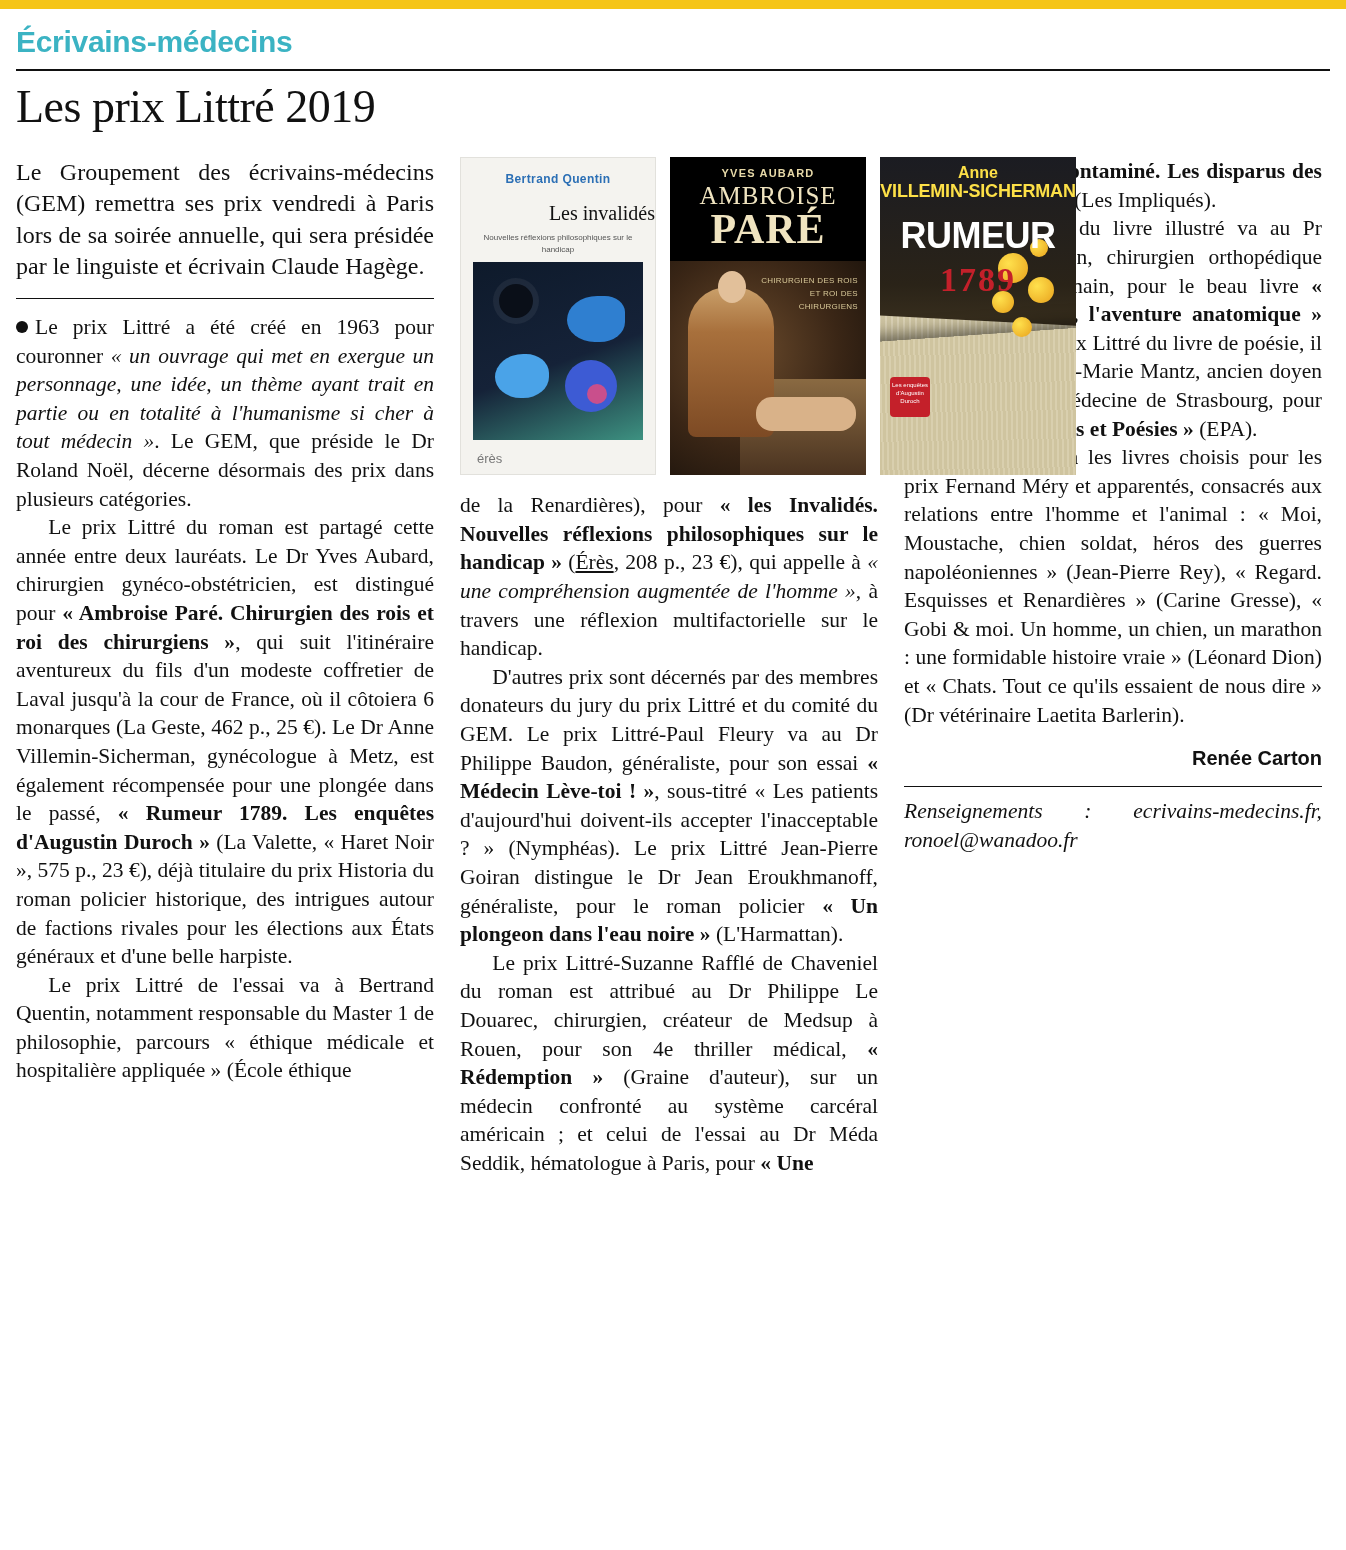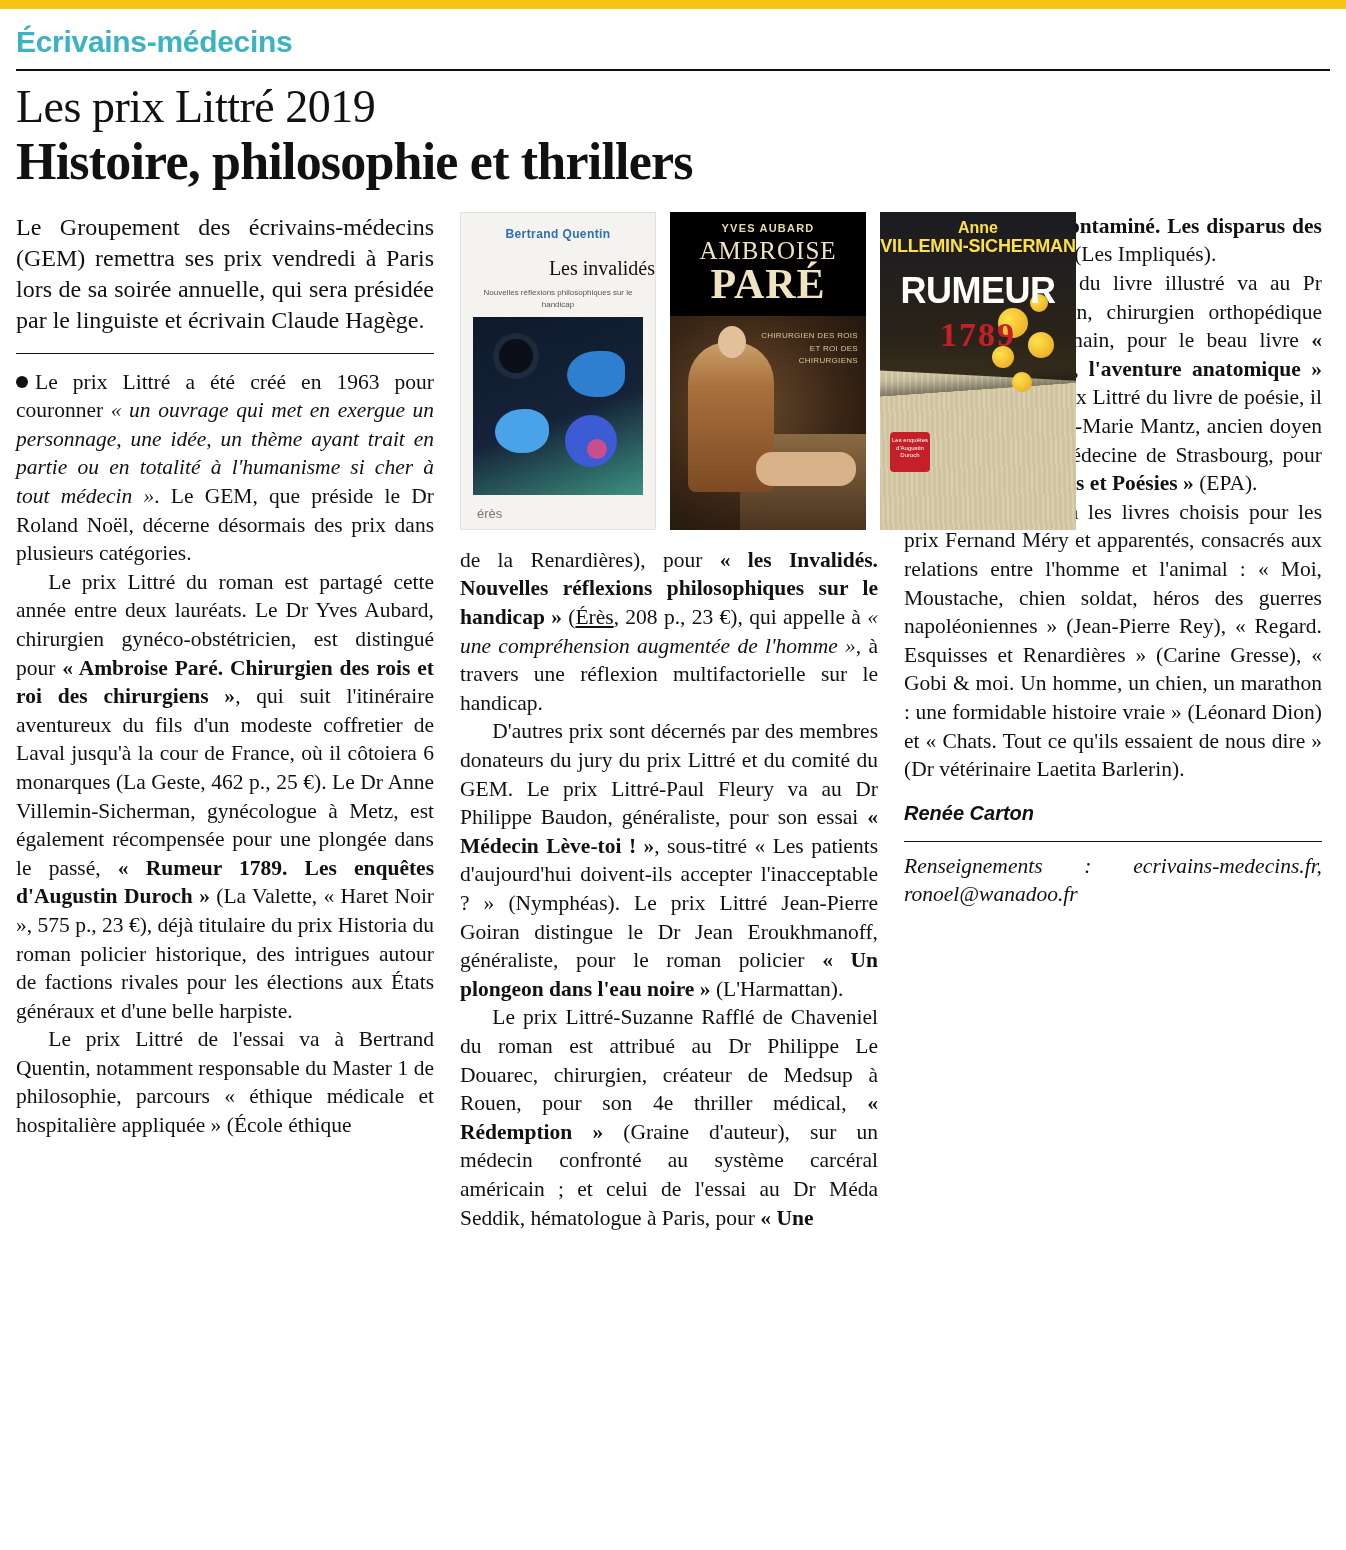--- a/index.html
+++ b/index.html
@@ -245,26 +245,25 @@
     font-family: "Liberation Serif", serif; font-weight: bold;
     font-size: 34px; color: #c4202a; letter-spacing: 2px;
   }
   .c3-badge {
     position: absolute; left: 10px; bottom: 58px; width: 40px; height: 40px;
     background: #c4202a; border-radius: 4px; color: #fff;
     font-family: "Liberation Sans", sans-serif; font-size: 6px;
     text-align: center; line-height: 1.3; padding-top: 5px; box-sizing: border-box;
   }
   .signature {
-    text-align: left;
+    text-align: right;
     font-family: "Liberation Sans", sans-serif;
     font-weight: bold;
     font-size: 20px;
     margin-top: 18px;
-    font-style: italic;
   }
   .foot-rule {
     border-top: 1px solid #111111;
     margin: 16px 0 10px 0;
   }
   .footnote {
     font-style: italic;
     font-size: 20px;
     line-height: 1.3;
     margin: 0;
@@ -275,21 +274,20 @@
 
 <div class="page">
 
   <div class="top-rule"></div>
 
   <div class="kicker">Écrivains-médecins</div>
   <div class="rule-dark"></div>
 
   <div class="titles">
     <h2 class="title-small">Les prix Littré 2019</h2>
-    <h1 class="title-big">Histoire, philosophie et thrillers</h1>
   </div>
 
   <div class="columns">
 
     <div class="col">
       <p class="lede">Le Groupement des écrivains-médecins (GEM) remettra ses prix vendredi à Paris lors de sa soirée annuelle, qui sera présidée par le linguiste et écrivain Claude Hagège.</p>
       <div class="lede-rule"></div>
 
       <p>
         <span class="bullet"></span><span>Le prix Littré a été créé en 1963 pour couronner </span><em>« un ouvrage qui met en exergue un personnage, une idée, un thème ayant trait en partie ou en totalité à l'humanisme si cher à tout médecin »</em><span>. Le GEM, que préside le Dr Roland Noël, décerne désormais des prix dans plusieurs catégories.</span>

